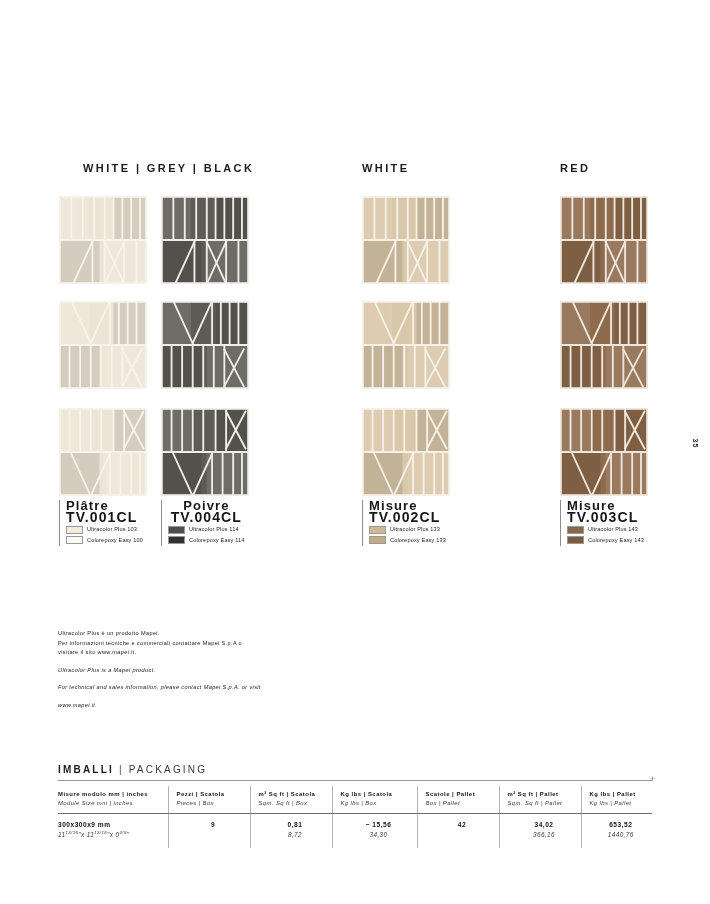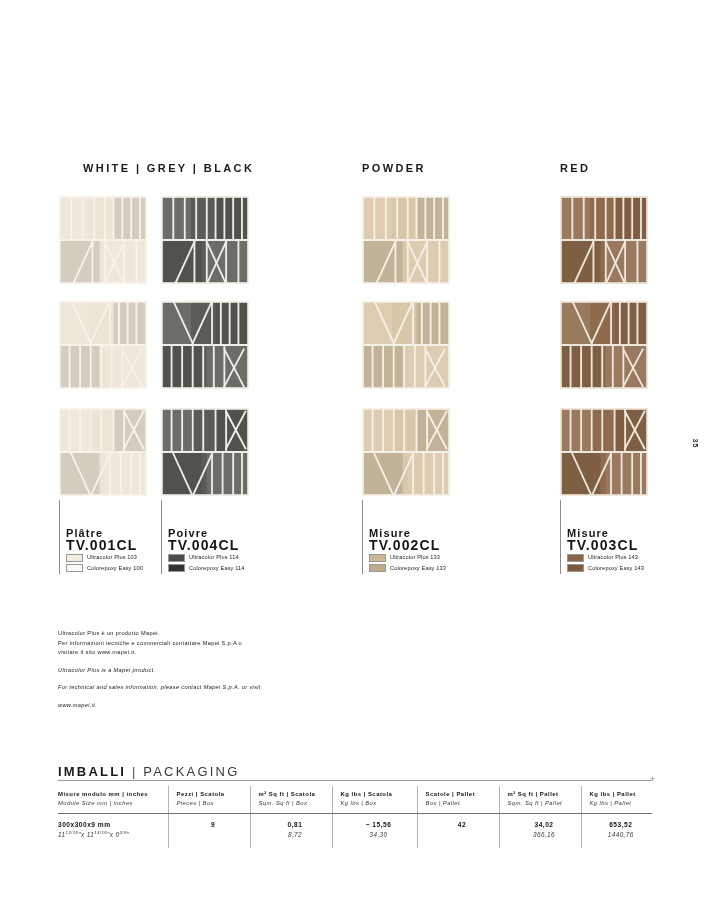--- a/index.html
+++ b/index.html
@@ -35,27 +35,26 @@
   }
   .tile-block svg { display: block; width: 88px; height: 88px; }
 
   
   .product-label {
     position: absolute;
     padding-left: 6px;
     border-left: 1.5px solid #8d8d8d;
   }
   .product-name {
-    font-size: 11px;
+    font-size: 13px;
     font-weight: bold;
     letter-spacing: 1.1px;
     color: #161616;
     line-height: 11px;
     white-space: nowrap;
-    margin-top: 28px;
   }
   .product-code {
     font-size: 14px;
     font-weight: bold;
     letter-spacing: 1.1px;
     color: #161616;
     line-height: 12px;
     white-space: nowrap;
   }
   .grout-list { margin-top: 2px; }
@@ -93,21 +92,21 @@
     letter-spacing: 0.35px;
     color: #212121;
   }
   .footnote .it { font-style: italic; margin-top: 8px; }
 
   
   .pack-title {
     position: absolute;
     left: 58px;
     top: 764px;
-    font-size: 13px;
+    font-size: 10px;
     font-weight: bold;
     letter-spacing: 2.2px;
     color: #1b1b1b;
     white-space: nowrap;
   }
   .pack-title .sep { font-weight: normal; color: #4a4a4a; }
   .pack-title .en  { font-weight: normal; color: #3a3a3a; }
 
   .pack-rule {
     position: absolute;
@@ -207,21 +206,21 @@
     letter-spacing: 1px;
     color: #2a2a2a;
     transform: rotate(90deg);
     transform-origin: center center;
   }
 </style>
 </head>
 <body>
 
 <div class="group-heading" style="left:59px; top:162px;margin-left:24px;">WHITE | GREY | BLACK</div>
-<div class="group-heading" style="left:362px; top:162px;">POWDER</div>
+<div class="group-heading" style="left:362px; top:162px;">WHITE</div>
 <div class="group-heading" style="left:560px; top:162px;">RED</div>
 
 <div class="tile-block" style="left:59px;  top:196px;">
     <svg viewBox="0 0 100 100" preserveAspectRatio="none">
       <rect x="0" y="0" width="100" height="100" fill="#ece5d6"></rect>
       <g opacity="0.10">
         <rect x="0" y="0" width="34" height="50" fill="#ffffff"></rect>
         <rect x="62" y="0" width="38" height="50" fill="#000000"></rect>
         <rect x="0" y="50" width="46" height="50" fill="#000000"></rect>
         <rect x="52" y="50" width="48" height="50" fill="#ffffff"></rect>
@@ -556,21 +555,21 @@
       <span class="grout-chip" style="background: rgb(242, 236, 224);"></span>
       <span class="grout-text">Ultracolor Plus 103</span>
     </div>
     <div class="grout-row">
       <span class="grout-chip" style="background: rgb(251, 250, 245);"></span>
       <span class="grout-text">Colorepoxy Easy 100</span>
     </div>
   </div>
 </div>
 
-<div class="product-label" style="left:161px; top:500px;">
+<div class="product-label" style="left:161px; top:500px;text-align:center;">
   <div class="product-name">Poivre</div>
   <div class="product-code">TV.004CL</div>
   <div class="grout-list">
     <div class="grout-row">
       <span class="grout-chip" style="background: rgb(78, 77, 71);"></span>
       <span class="grout-text">Ultracolor Plus 114</span>
     </div>
     <div class="grout-row">
       <span class="grout-chip" style="background: rgb(51, 50, 46);"></span>
       <span class="grout-text">Colorepoxy Easy 114</span>

